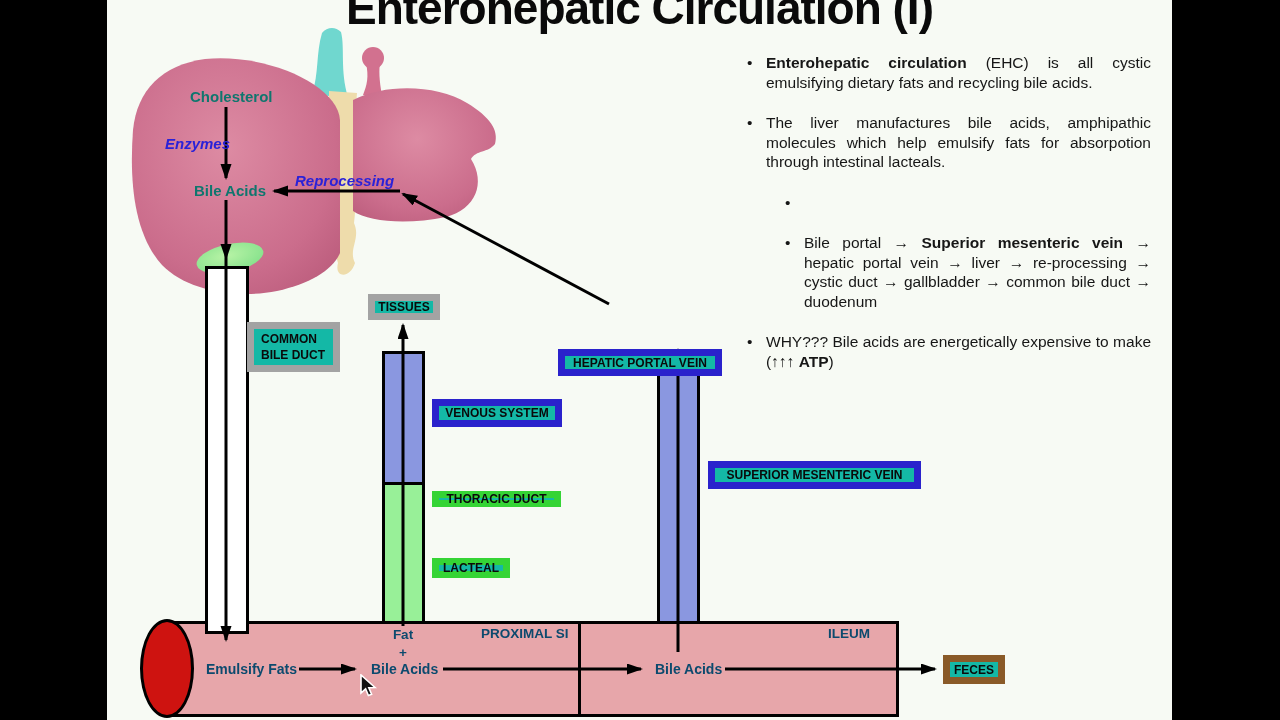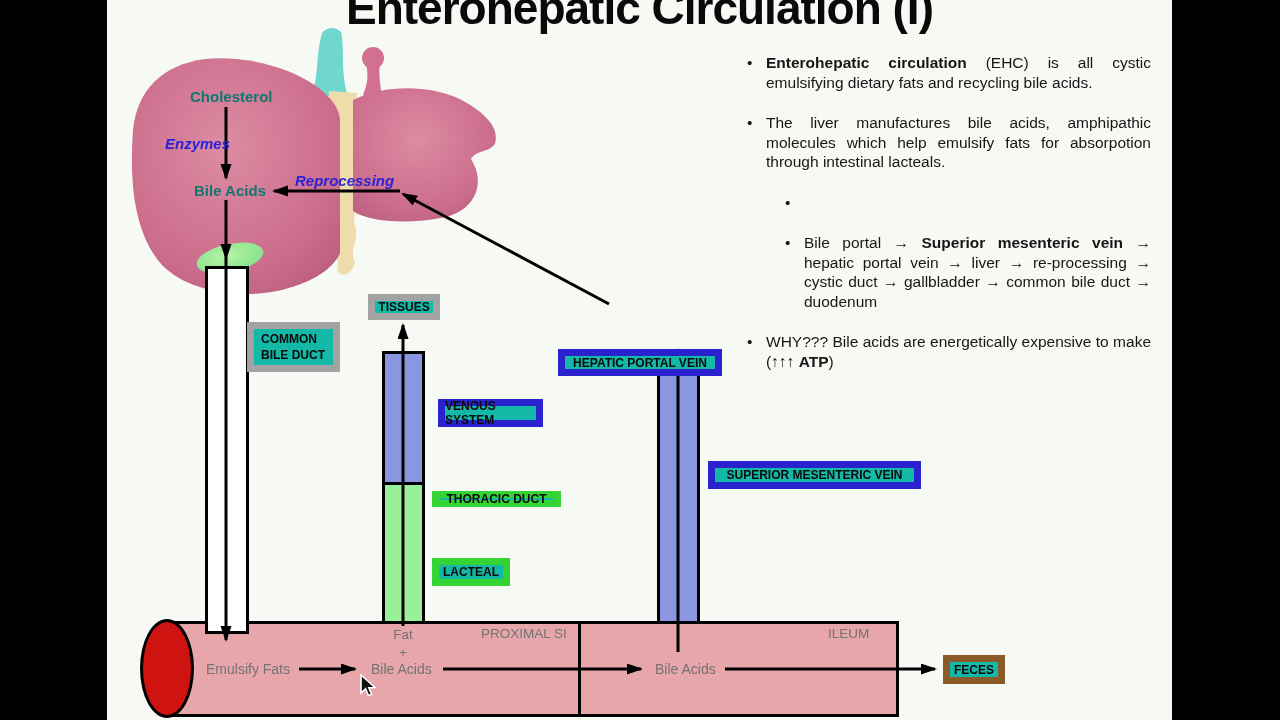--- a/index.html
+++ b/index.html
@@ -20,21 +20,21 @@
             font-size:15.5px; line-height:19.5px; }
   .bullet-item { display:flex; margin-bottom:21px; }
   .bullet-item .dot { width:19px; flex:0 0 19px; }
   .bullet-item .btext { flex:1; text-align:justify; }
   .bullet-item.sub { padding-left:38px; }
   .bold { font-weight:bold; }
 
   
   .lbl { position:absolute; font-weight:bold; font-size:15px; color:#0f766e; white-space:nowrap; z-index:6; }
   .lbl.blue { color:#2a21d8; font-style:italic; }
-  .slbl { position:absolute; font-weight:normal; font-size:13.5px; color:#737373; white-space:nowrap; z-index:6; }
+  .slbl { position:absolute; font-weight:bold; font-size:13.5px; color:#0c4a6e; white-space:nowrap; z-index:6; }
 
   .box { position:absolute; background:#14b8a6; border:7px solid #a3a3a3; z-index:6;
          display:flex; align-items:center; justify-content:center;
          font-weight:bold; font-size:12px; color:#0a0a0a; }
   .box.blue { border-color:#2a22cc; }
   .box.green { border-color:#35d435; }
   .box.brown { border-color:#8a5a28; }
   .box.cbd { justify-content:flex-start; padding:3px 7px; line-height:16px; white-space:normal; }
 
   
@@ -130,23 +130,23 @@
     </g>
   </svg>
 
   <div class="lbl" style="left:83px; top:88px;">Cholesterol</div>
   <div class="lbl blue" style="left:58px; top:135px;">Enzymes</div>
   <div class="lbl" style="left:87px; top:182px;">Bile Acids</div>
   <div class="lbl blue" style="left:188px; top:172px;">Reprocessing</div>
 
   <div class="box cbd" style="left:140px; top:322px; width:93px; height:50px;">COMMON BILE DUCT</div>
   <div class="box" style="left:261px; top:294px; width:72px; height:26px;">TISSUES</div>
-  <div class="box blue" style="left:325px; top:399px; width:105px; height:28px;margin-left:6px;">VENOUS SYSTEM</div>
+  <div class="box blue" style="left:325px; top:399px; width:130px; height:28px;">VENOUS SYSTEM</div>
   <div class="box green" style="left:325px; top:491px; width:129px; height:16px;">THORACIC DUCT</div>
-  <div class="box green" style="left:325px; top:558px; width:78px; height:28px;">LACTEAL</div>
+  <div class="box green" style="left:325px; top:558px; width:78px; height:20px;">LACTEAL</div>
   <div class="box blue" style="left:451px; top:318px; width:164px; height:27px;margin-top:31px;">HEPATIC PORTAL VEIN</div>
   <div class="box blue" style="left:601px; top:461px; width:213px; height:28px;">SUPERIOR MESENTERIC VEIN</div>
   <div class="box brown" style="left:836px; top:655px; width:62px; height:29px;">FECES</div>
 
   <div class="slbl" style="left:374px; top:626px;text-align:center;">PROXIMAL SI</div>
   <div class="slbl" style="left:721px; top:626px;">ILEUM</div>
   <div class="slbl" style="left:99px; top:661px; font-size:14px;">Emulsify Fats</div>
   <div class="slbl" style="left:276px; top:627px; width:40px; text-align:center;">Fat</div>
   <div class="slbl" style="left:276px; top:645px; width:40px; text-align:center;">+</div>
   <div class="slbl" style="left:264px; top:661px; font-size:14px;">Bile Acids</div>

